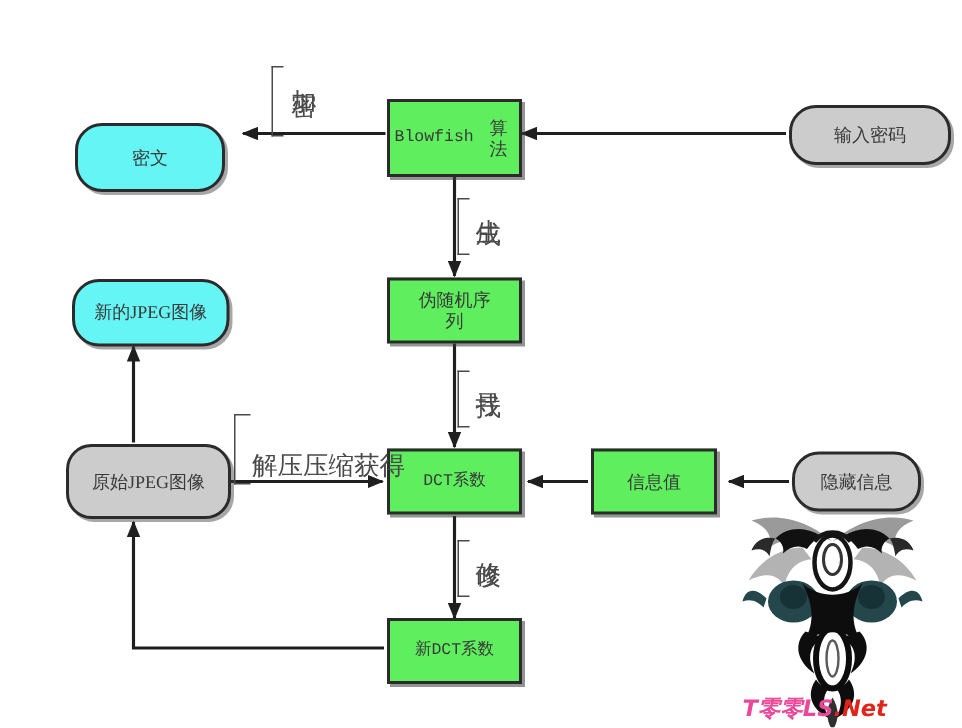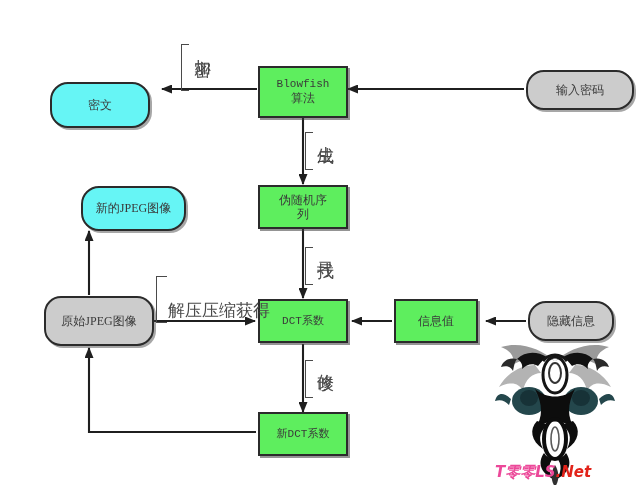--- a/index.html
+++ b/index.html
@@ -116,35 +116,35 @@
       <polyline points="256,432 89,432 89,348" marker-end="url(#ah)"></polyline>
 
       <line x1="89" y1="295" x2="89" y2="231" marker-end="url(#ah)"></line>
     </g>
   </svg>
 
   <div class="node term cyan" style="left:50px;top:66px;width:100px;height:46px;margin-top:16px;">
     <span class="txt">密文</span>
   </div>
 
-  <div class="node proc" style="left:258px;top:66px;width:90px;height:52px;flex-direction:column;">
+  <div class="node proc" style="left:258px;top:66px;width:90px;height:52px;flex-direction:row;">
     <span class="txt mono">Blowfish</span>
     <span class="txt">算法</span>
   </div>
 
   <div class="node term gray" style="left:526px;top:70px;width:108px;height:40px;">
     <span class="txt">输入密码</span>
   </div>
 
   <div class="node proc" style="left:258px;top:185px;width:90px;height:44px;flex-direction:column;">
     <span class="txt">伪随机序</span>
     <span class="txt">列</span>
   </div>
 
-  <div class="node term cyan" style="left:48px;top:186px;width:105px;height:45px;margin-left:33px;">
+  <div class="node term cyan" style="left:48px;top:186px;width:105px;height:45px;">
     <span class="txt">新的JPEG图像</span>
   </div>
 
   <div class="node term gray" style="left:44px;top:296px;width:110px;height:50px;border-radius:17px;">
     <span class="txt">原始JPEG图像</span>
   </div>
 
   <div class="node proc" style="left:258px;top:299px;width:90px;height:44px;">
     <span class="txt mono">DCT系数</span>
   </div>

